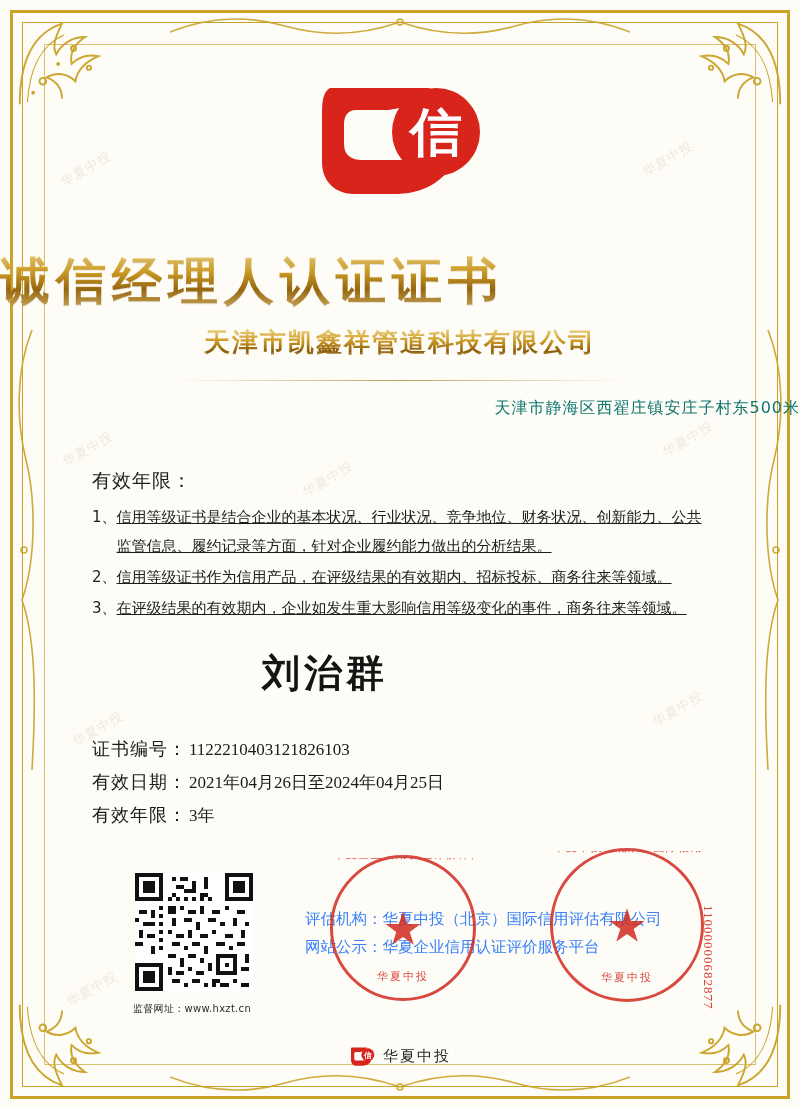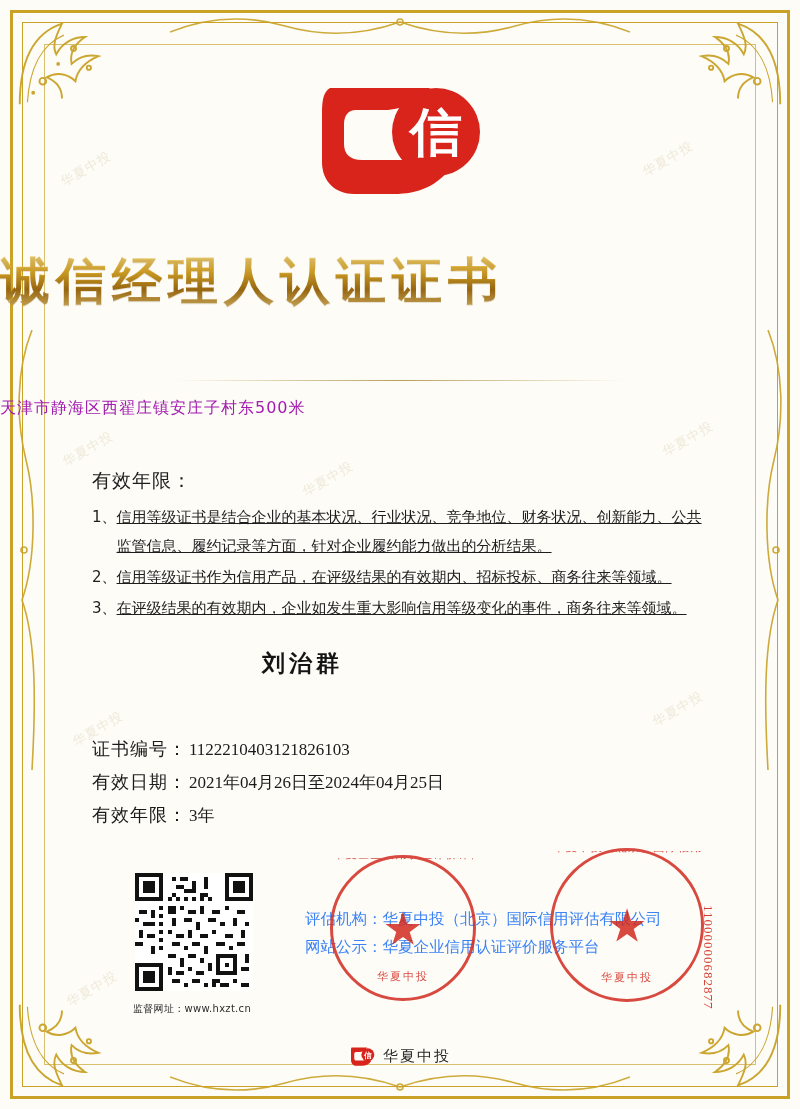--- a/index.html
+++ b/index.html
@@ -123,24 +123,24 @@
     top: 380px;
     left: 175px;
     width: 450px;
     height: 1px;
     background: linear-gradient(90deg, rgba(180,150,80,0) 0%, #b9a05a 50%, rgba(180,150,80,0) 100%);
   }
   .address {
     position: absolute;
     left: 0; right: 0;
     top: 398px;
-    text-align: left;
+    text-align: right;
     font-family: "DejaVu Sans", sans-serif;
     font-size: 16px;
-    color: #a21caf;
+    color: #0f766e;
     letter-spacing: 1px;
   }
 
   
   .desc-label {
     position: absolute;
     left: 92px;
     top: 468px;
     font-family: "DejaVu Sans", sans-serif;
     font-size: 19px;
@@ -164,21 +164,21 @@
   .desc-num { flex: 0 0 auto; }
   .desc-text { flex: 1 1 auto; text-decoration: underline; }
 
   
   .holder-name {
     position: absolute;
     left: 262px;
     top: 648px;
     font-family: "DejaVu Sans", sans-serif;
     font-weight: bold;
-    font-size: 23px;
+    font-size: 38px;
     color: #141414;
     letter-spacing: 4px;
   }
   .honor {
     position: absolute;
     left: 410px;
     top: 645px;
     font-family: "DejaVu Sans", sans-serif;
     font-weight: bold;
     font-size: 34px;
@@ -402,20 +402,21 @@
     <div class="logo">
       <svg viewBox="0 0 180 135">
         <path d="M20 18 L120 18 C108 32 96 38 78 40 L46 40 C38 40 34 46 34 54 L34 74 C34 84 40 90 52 90 L92 90 C106 90 116 84 124 72 L142 96 C128 116 108 124 84 124 L44 124 C26 124 12 112 12 92 L12 44 C12 28 14 22 20 18 Z" fill="#d9241c"></path>
         <circle cx="126" cy="62" r="44" fill="#d9241c"></circle>
         <text x="126" y="80" text-anchor="middle" font-family="DejaVu Sans, sans-serif" font-size="52" font-weight="bold" fill="#ffffff">信</text>
       </svg>
     </div>
   </div>
 
   <div class="main-title">诚信经理人认证证书</div>
+  <div class="company">天津市凯鑫祥管道科技有限公司</div>
   <div class="divider"></div>
   <div class="address">天津市静海区西翟庄镇安庄子村东500米</div>
 
   <div class="desc-label">有效年限：</div>
   <div class="desc-list">
     <div class="desc-item">
       <span class="desc-num">1、</span>
       <span class="desc-text">信用等级证书是结合企业的基本状况、行业状况、竞争地位、财务状况、创新能力、公共监管信息、履约记录等方面，针对企业履约能力做出的分析结果。</span>
     </div>
     <div class="desc-item">

